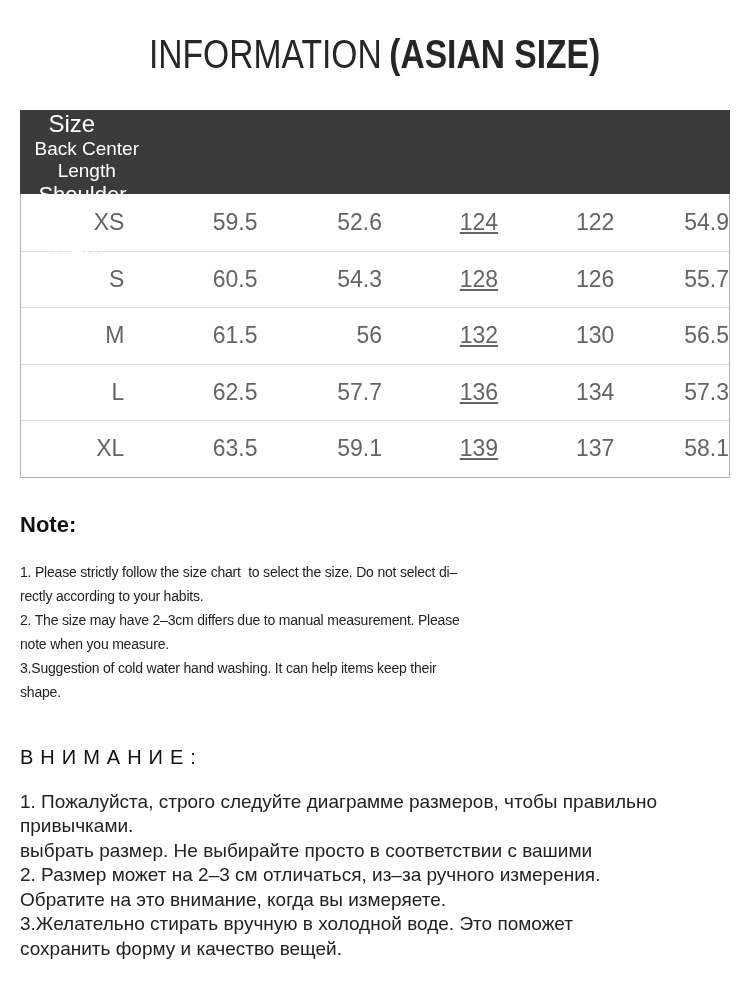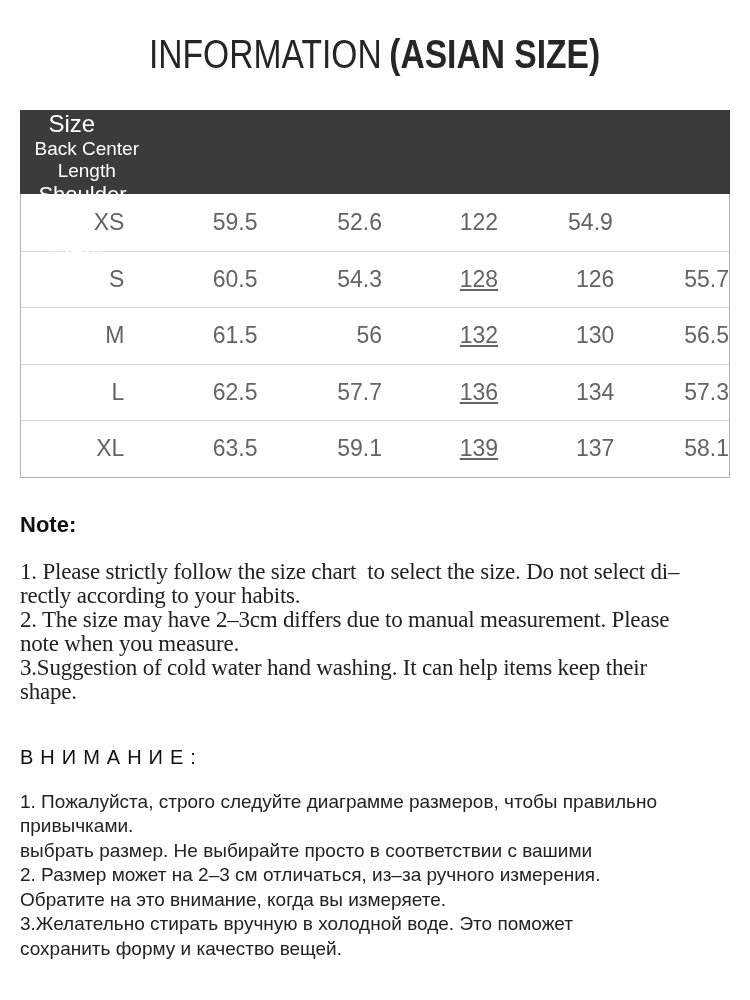--- a/index.html
+++ b/index.html
@@ -75,26 +75,25 @@
     text-align: right;
     font-size: 23px;
     color: #646464;
   }
 
   
   .notes-en { margin: 34px 20px 0; color: #1c1c1c; }
   .note-heading { font-size: 22px; font-weight: 700; line-height: 26px; color: #111111; }
   .note-lines { margin-top: 22px; }
   .note-line {
-    font-size: 23px;
+    font-size: 14px;
     line-height: 24px;
     white-space: pre;
     letter-spacing: -0.2px;
     color: #222222;
-    font-family: Liberation Serif, serif;
   }
 
   .notes-ru { margin: 40px 20px 0; color: #1c1c1c; }
   .ru-heading {
     font-size: 20px;
     font-weight: 500;
     letter-spacing: 7px;
     line-height: 26px;
     color: #111111;
   }
@@ -126,20 +125,21 @@
       <div class="th c3">Bust</div>
       <div class="th c4">Hem</div>
       <div class="th c5">Sleeve</div>
     </div>
 
     <div class="tbody">
       <div class="tr">
         <div class="td c0">XS</div>
         <div class="td c1">59.5</div>
         <div class="td c2">52.6</div>
+        <div class="td c3">124</div>
         <div class="td c4">122</div>
         <div class="td c5">54.9</div>
       </div>
       <div class="tr">
         <div class="td c0">S</div>
         <div class="td c1">60.5</div>
         <div class="td c2">54.3</div>
         <div class="td c3">128</div>
         <div class="td c4">126</div>
         <div class="td c5">55.7</div>

